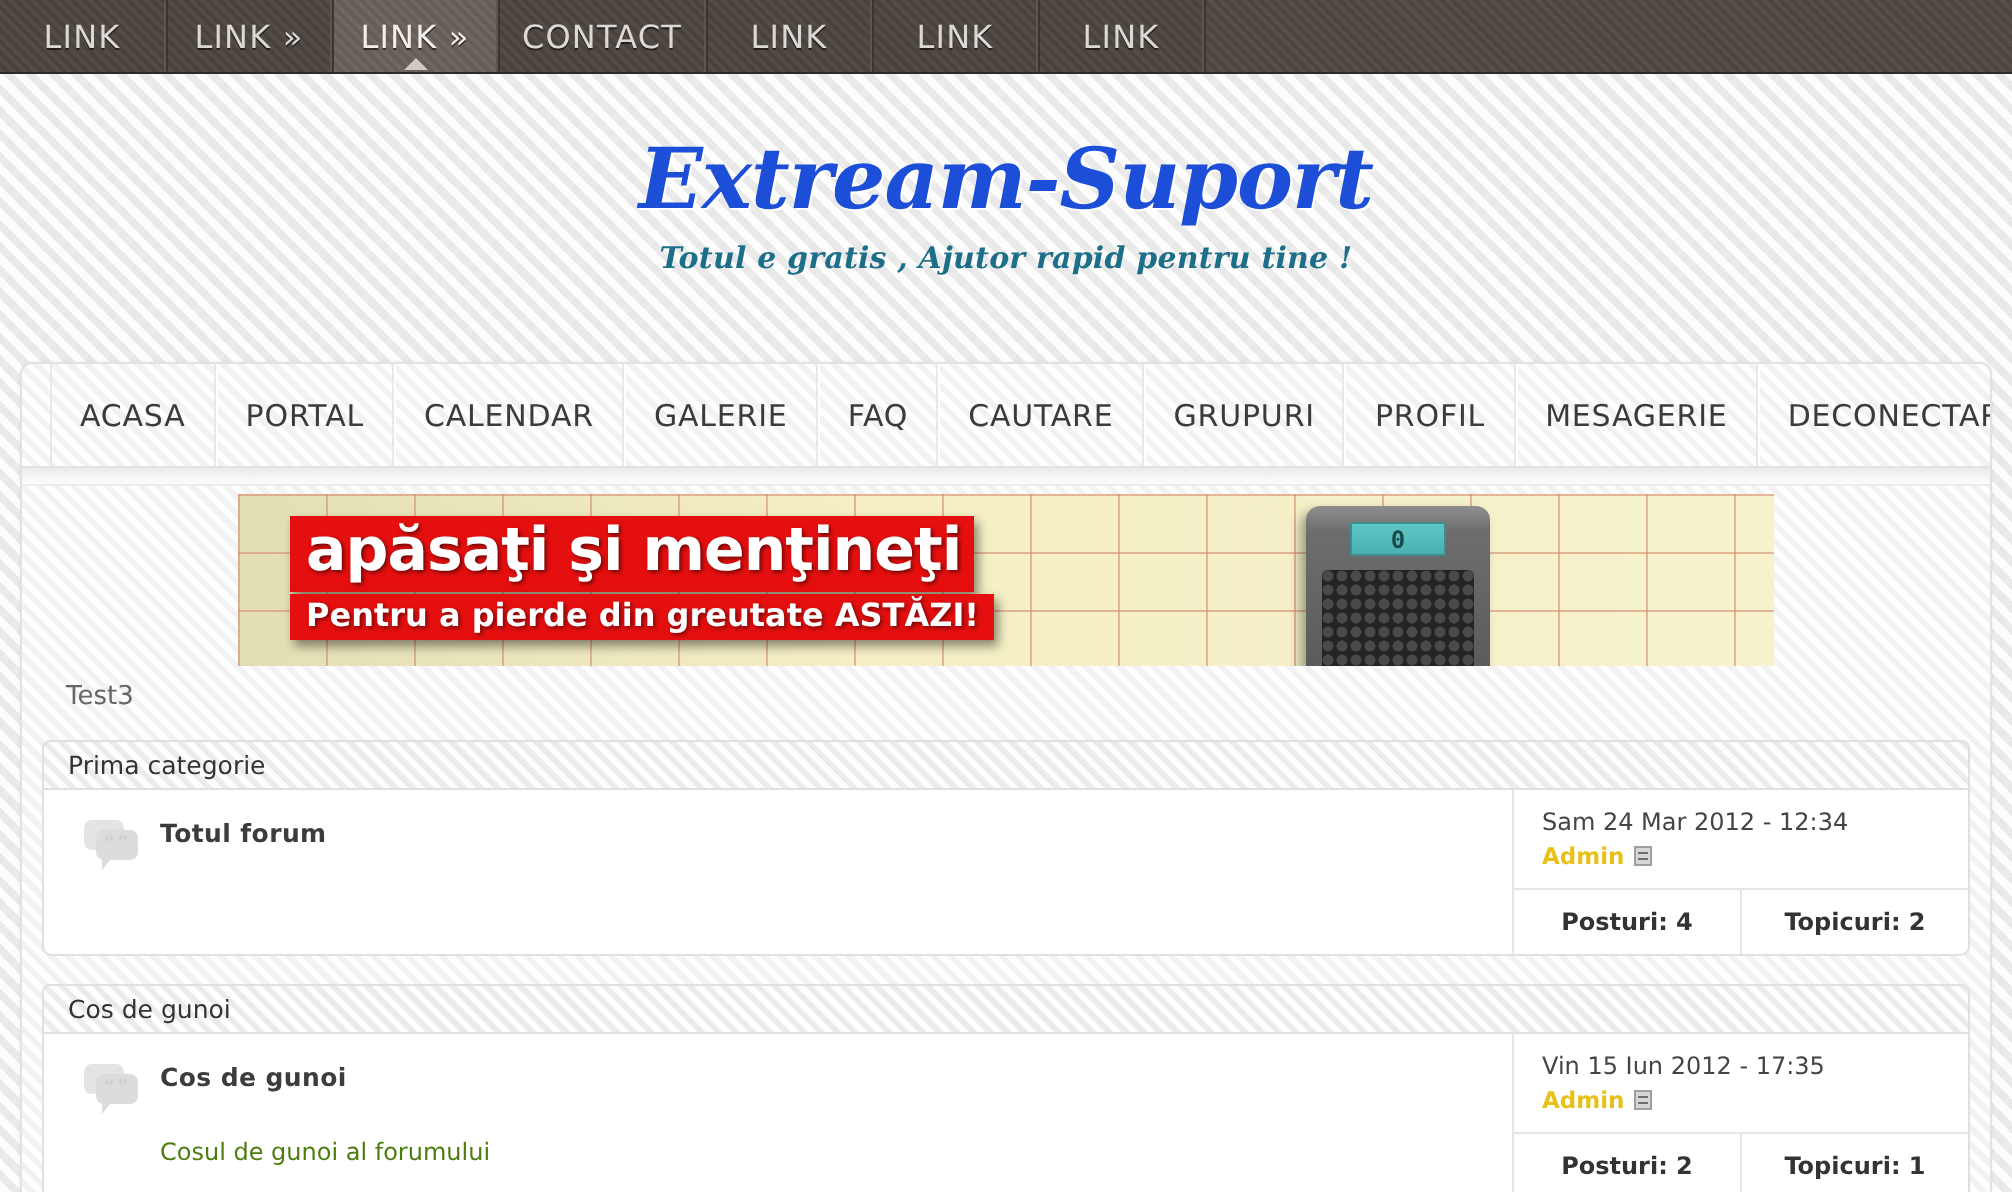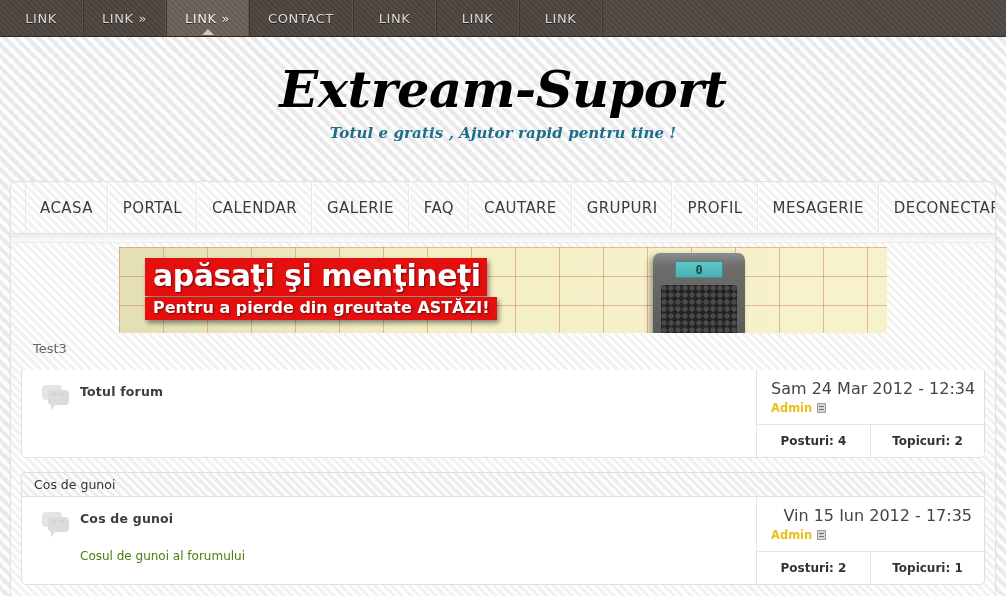--- a/index.html
+++ b/index.html
@@ -41,21 +41,21 @@
     z-index: 5;
     border-bottom: 1px solid #2e2926;
   }
   .topbar-tab {
     position: relative;
     width: 83px;
     display: flex;
     align-items: center;
     justify-content: center;
     color: #dcd8d4;
-    font-size: 13px;
+    font-size: 16px;
     letter-spacing: 0.6px;
     border-right: 1px solid #5d544e;
     border-left: 1px solid #3b3430;
     text-shadow: 0 1px 0 rgba(0,0,0,0.55);
     cursor: pointer;
     user-select: none;
   }
   .topbar-tab:first-child { border-left: none; }
   .topbar-tab.wide { width: 104px; }
   .topbar-tab.active {
@@ -87,22 +87,22 @@
     display: flex;
     flex-direction: column;
     align-items: center;
     justify-content: center;
     z-index: 2;
   }
   .logo-title {
     font-family: "DejaVu Serif", "Liberation Serif", serif;
     font-style: italic;
     font-weight: bold;
-    font-size: 51px;
-    color: #000000;
+    font-size: 42px;
+    color: #1d4ed8;
     letter-spacing: -0.5px;
     line-height: 1;
     text-shadow: 1px 1px 0 rgba(255,255,255,0.9);
   }
   .logo-sub {
     font-family: "DejaVu Serif", "Liberation Serif", serif;
     font-style: italic;
     font-weight: bold;
     font-size: 15px;
     color: #1d6f89;
@@ -328,24 +328,23 @@
     border-left: 1px solid #e5e5e5;
     display: flex;
     flex-direction: column;
   }
   .last-post {
     padding: 9px 12px 9px 14px;
     border-bottom: 1px solid #e5e5e5;
     min-height: 48px;
   }
   .last-post-date {
-    font-size: 16px;
+    font-size: 12px;
     color: #444444;
     white-space: nowrap;
-    text-align: right;
   }
   .last-post-user {
     font-size: 11.5px;
     font-weight: bold;
     color: #e8c01a;
     margin-top: 3px;
     display: flex;
     align-items: center;
     gap: 5px;
     cursor: pointer;
@@ -462,20 +461,23 @@
         <div class="ad-scale-display">0</div>
         <div class="ad-scale-pad"></div>
       </div>
     </div>
   </div>
 
   <div class="crumb">Test3</div>
 
   <div id="cat-list">
       <div class="cat-block">
+        <div class="cat-head">
+          <span>Prima categorie</span>
+        </div>
         <div class="cat-body">
           <div class="forum-left">
             <div class="forum-icon">
               <span class="bub-back"></span>
               <span class="bub-tail"></span>
               <span class="bub-front">“”</span>
             </div>
             <div>
               <div class="forum-title">Totul forum</div>
             </div>

